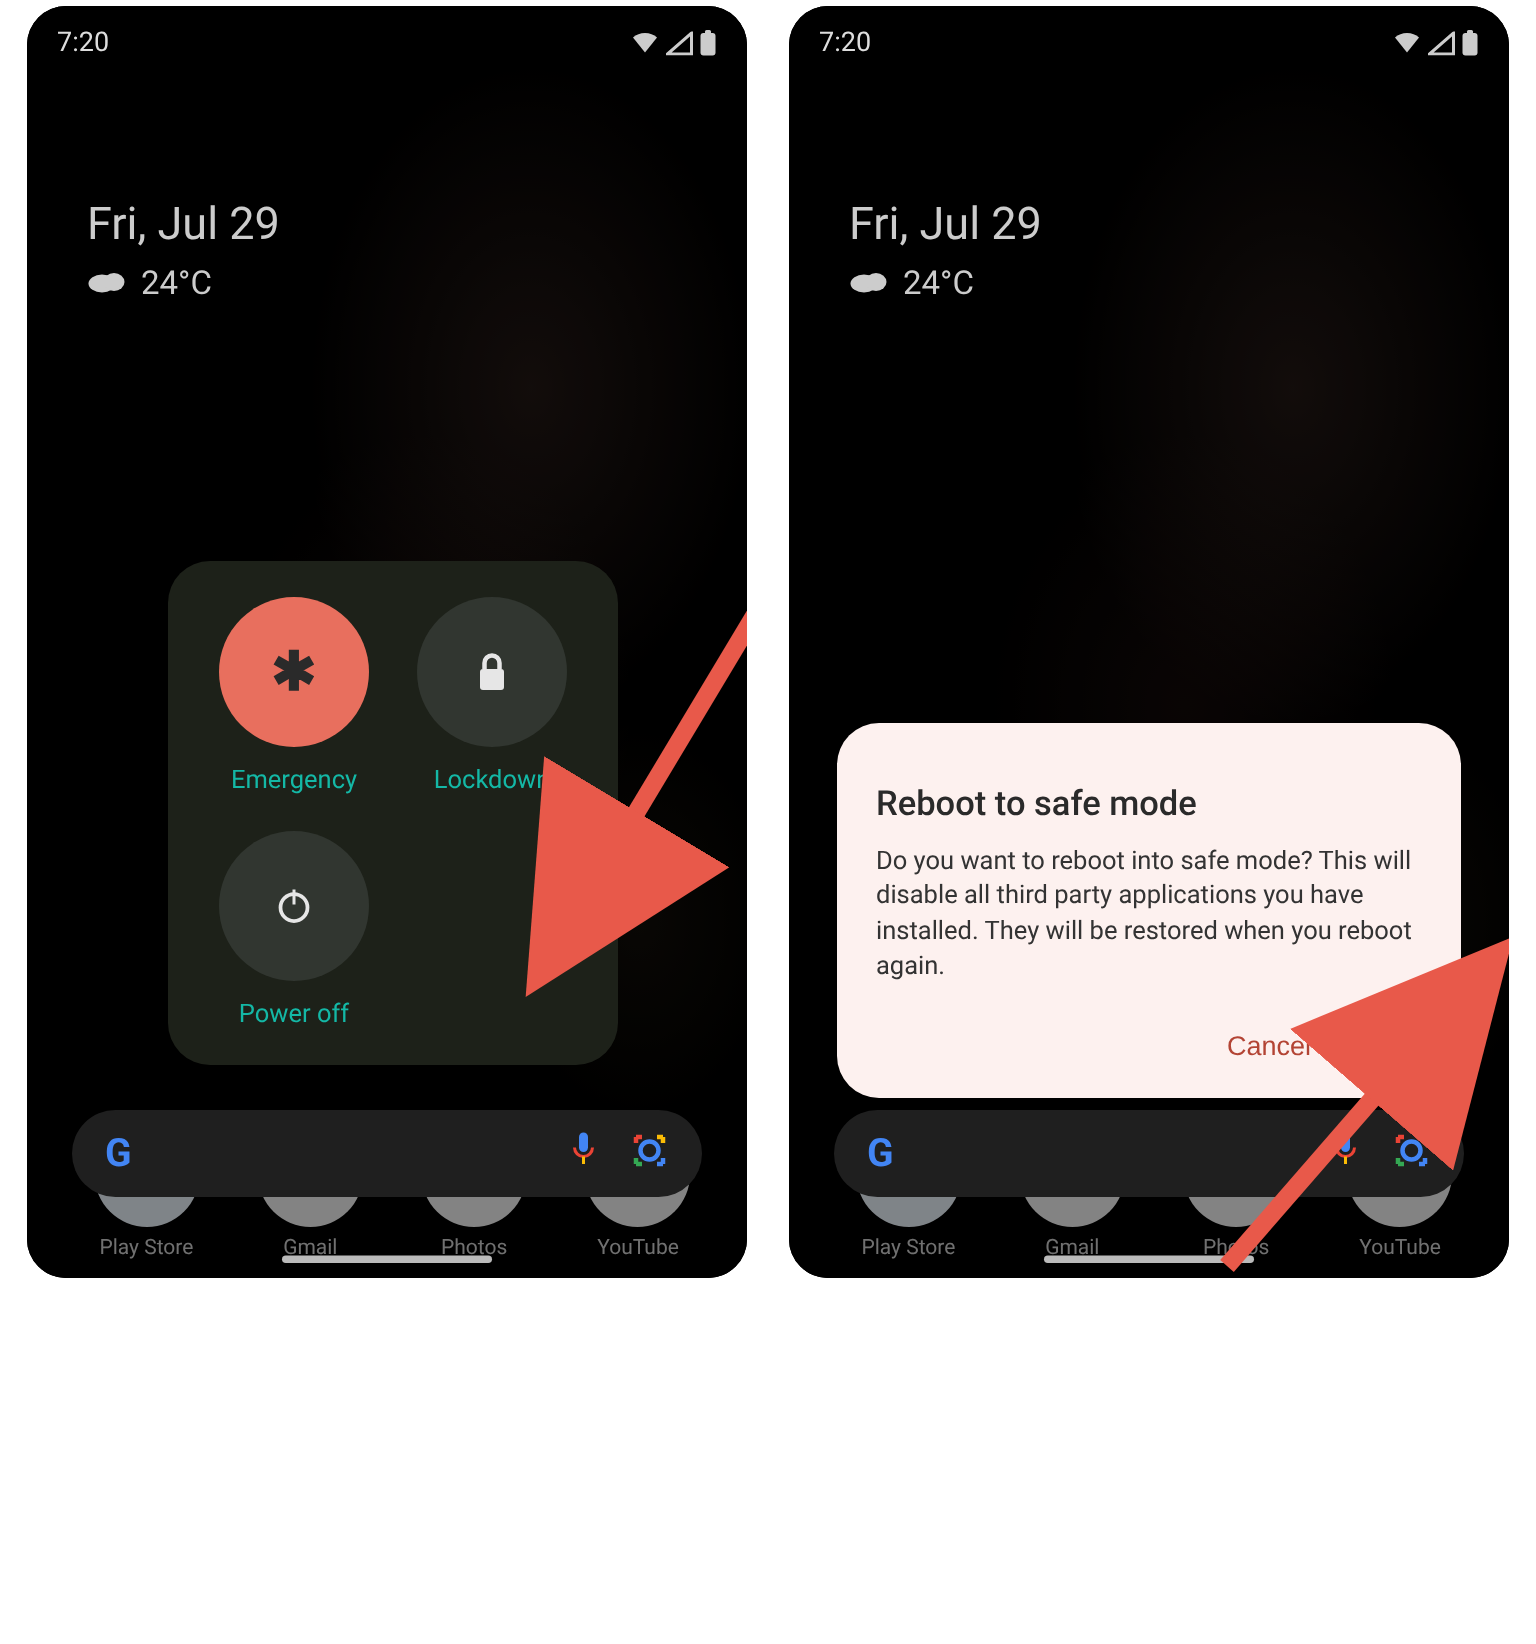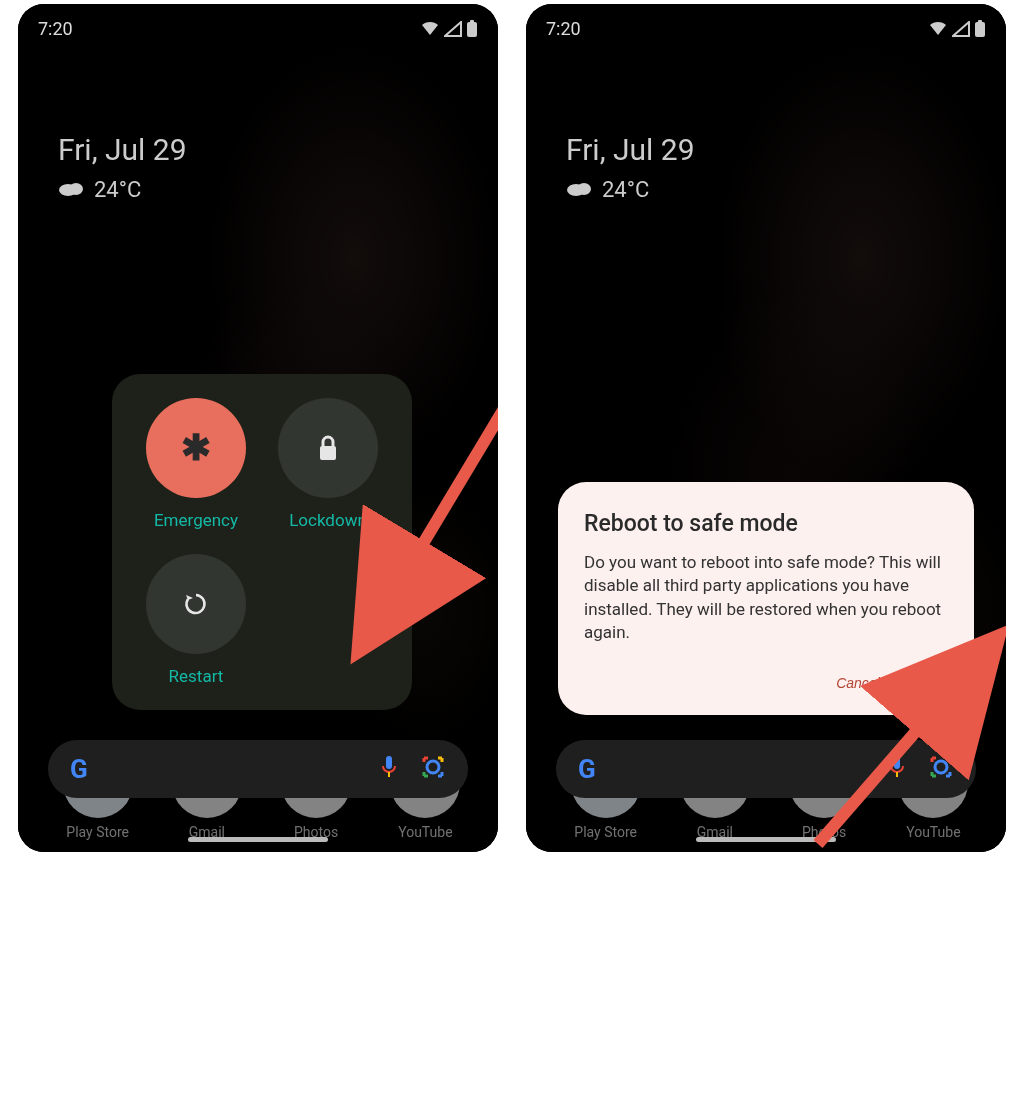--- a/index.html
+++ b/index.html
@@ -133,24 +133,24 @@
   
   .dialog {
     position: absolute;
     top: 478px; left: 32px; right: 32px;
     background: #fdf1ef;
     color: #2a2a2a;
     border-radius: 28px;
     padding: 28px 26px 16px 26px;
     z-index: 10;
   }
-  .dialog-title { font-size: 23px; font-weight: 500; margin-bottom: 14px; }
+  .dialog-title { font-size: 23px; font-weight: 500; margin-bottom: 14px; margin-top: 12px; }
   .dialog-body { font-size: 17px; line-height: 1.38; color: #333; }
   .dialog-actions { display: flex; justify-content: flex-end; gap: 36px; margin-top: 22px; }
-  .dialog-btn { color: #b34434; font-size: 14px; font-weight: 500; background: none; border: none; cursor: pointer; padding: 8px 4px; font-style: italic; }
+  .dialog-btn { color: #b34434; font-size: 18px; font-weight: 500; background: none; border: none; cursor: pointer; padding: 8px 4px; }
   
   .arrow { position: absolute; z-index: 20; }
   .arrow svg { overflow: visible; }
 </style>
 </head>
 <body>
 
 <div class="phone">
   <div class="wallpaper"></div>
   <div class="dim-overlay"></div>
@@ -310,26 +310,26 @@
       <div class="pm-circle">
         <svg width="22" height="28" viewBox="0 0 22 28">
             <rect x="3" y="12" width="16" height="14" rx="2" fill="#e6e6e6"></rect>
             <path d="M6 12 V8 a5 5 0 0 1 10 0 V12" stroke="#e6e6e6" stroke-width="3" fill="none"></path>
           </svg>
       </div>
       <div class="pm-label">Lockdown</div>
     </div>
     <div class="pm-item">
       <div class="pm-circle">
-        <svg width="28" height="28" viewBox="0 0 28 28">
-            <path d="M14 5 A9 9 0 1 1 6 9" stroke="#e6e6e6" stroke-width="2.5" fill="none"></path>
-            <path d="M4 5 L6 10 L11 8 Z" fill="#e6e6e6"></path>
-          </svg>
-      </div>
-      <div class="pm-label">Restart</div>
+        <svg width="26" height="26" viewBox="0 0 26 26">
+            <circle cx="13" cy="14" r="9" stroke="#e6e6e6" stroke-width="2.5" fill="none"></circle>
+            <rect x="12" y="2" width="2" height="10" fill="#e6e6e6"></rect>
+          </svg>
+      </div>
+      <div class="pm-label">Power off</div>
     </div>
   </div>
 
   <div class="arrow" style="top:388px; left:370px;">
     <svg width="140" height="210">
       <defs>
           <marker id="ah1" markerWidth="12" markerHeight="12" refX="3" refY="6" orient="auto">
             <path d="M0 0 L12 6 L0 12 Z" fill="#e8594a"></path>
           </marker>
         </defs>

